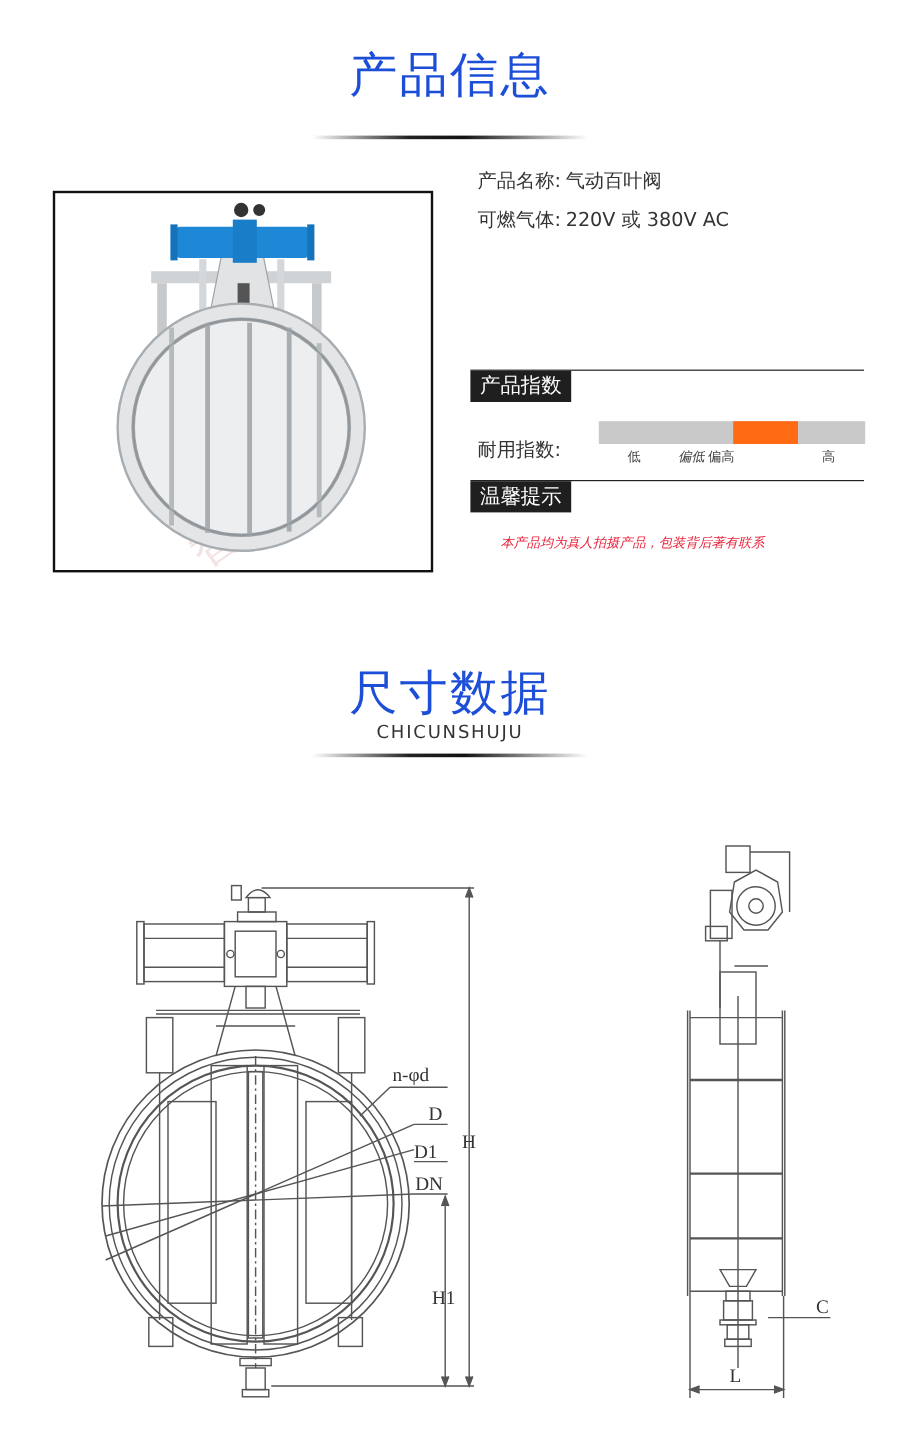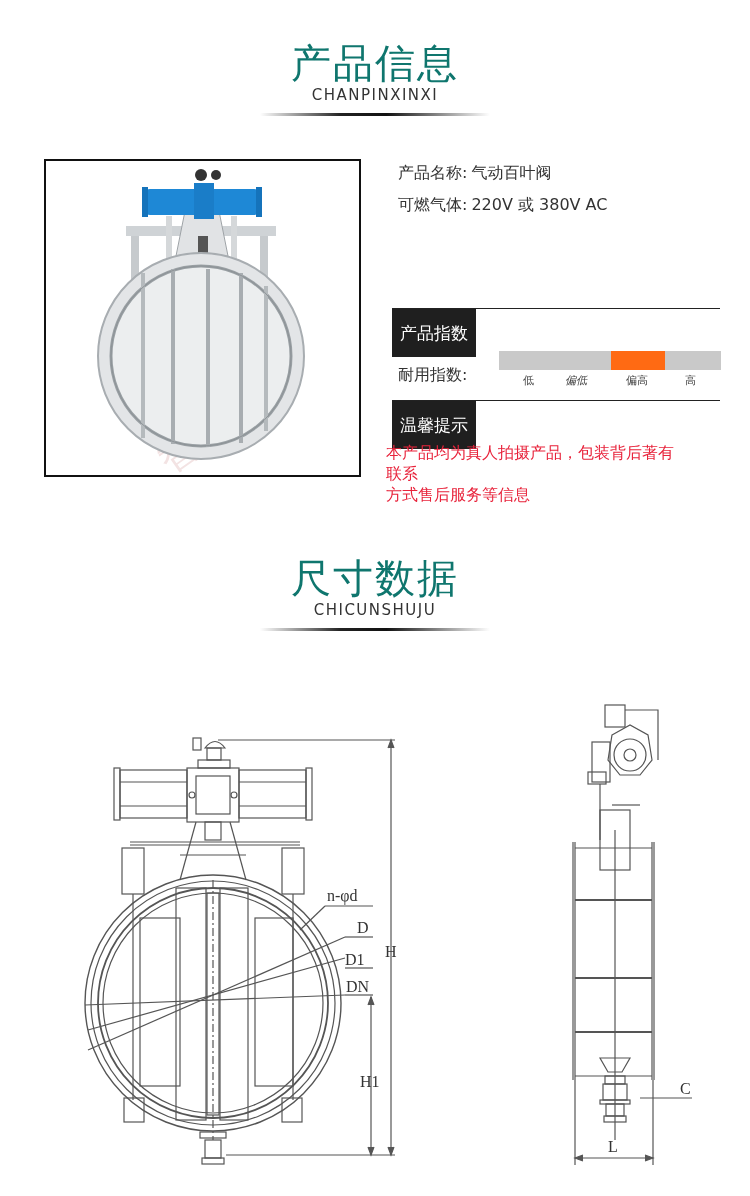--- a/index.html
+++ b/index.html
@@ -1,44 +1,43 @@
 <!DOCTYPE html>
 <html><head>
   <meta charset="utf-8">
   <style>
     html, body { margin: 0; padding: 0; background: #ffffff; }
     body { width: 750px; height: 1196px; position: relative; overflow: hidden;
            font-family: "DejaVu Sans", "Liberation Sans", sans-serif; color: #333; }
     .sec-title { position: absolute; left: 0; width: 750px; text-align: center; }
-    .sec-title .zh { font-size: 40px; font-weight: 300; color: #0f766e; letter-spacing: 2px; line-height: 46px; }
+    .sec-title .zh { font-size: 40px; font-weight: 300; color: #1d4ed8; letter-spacing: 2px; line-height: 46px; }
     .sec-title .en { font-size: 15px; color: #333; letter-spacing: 1.5px; line-height: 18px; margin-top: 0px; }
     .sec-title .rule { position: absolute; left: 260px; width: 230px; height: 3px;
            background: linear-gradient(to right, rgba(0,0,0,0) 0%, #222 35%, #111 55%, rgba(0,0,0,0) 100%); }
     .photo-frame { position: absolute; left: 44px; top: 159px; width: 317px; height: 318px;
            border: 2px solid #111; background: #fff; box-sizing: border-box; overflow: hidden; }
-    .info { position: absolute; left: 398px; top: 157px; width: 350px; }
+    .info { position: absolute; left: 398px; top: 135px; width: 350px; }
     .info-row { height: 32px; line-height: 32px; font-size: 16px; color: #333; white-space: nowrap; }
     .info-row .k { color: #333; }
     .info-row .v { color: #333; margin-left: 4px; }
     .bar-head { position: absolute; left: 392px; width: 328px; height: 24px; border-top: 1px solid #222; }
     .bar-head .tag { position: absolute; left: 0; top: 0; height: 24px; line-height: 24px;
-           background: #1f1f1f; color: #fff; font-size: 17px; padding: 12px 8px; }
+           background: #1f1f1f; color: #fff; font-size: 17px; padding: 1px 8px; }
     .dur-label { position: absolute; left: 398px; top: 348px; font-size: 16px; color: #333; margin-top: 17px; }
     .dur-bar { position: absolute; left: 499px; top: 351px; width: 222px; height: 19px; background: #c9c9c9; }
     .dur-bar .hl { position: absolute; left: 112px; top: 0; width: 54px; height: 19px; background: #ff6a13; }
     .dur-ticks { position: absolute; top: 373px; font-size: 11px; color: #444; }
-    .note { position: absolute; left: 386px; top: 442px; width: 300px; font-size: 16px; color: #e8233b; line-height: 21px; }
+    .note { position: absolute; left: 417px; top: 442px; width: 300px; font-size: 11px; color: #e8233b; line-height: 21px; font-style: italic; }
     .drawing { position: absolute; left: 0; top: 680px; width: 750px; height: 516px; }
   </style>
 </head>
 <body>
 
 <div class="sec-title" style="top:40px;">
   <div class="zh">产品信息</div>
-  <div class="en">CHANPINXINXI</div>
 </div>
 <div class="sec-title" style="top:0;height:0;">
   <div class="rule" style="top:113px;"></div>
 </div>
 
 <div class="photo-frame">
   <svg width="313" height="314" viewBox="0 0 313 314">
 
     <text x="40" y="270" font-size="40" fill="#f3e3e3" transform="rotate(-35 150 160)" font-family="DejaVu Sans, sans-serif">智能阀门</text>
 
@@ -80,29 +79,28 @@
 
 <div class="bar-head" style="top:308px;">
   <span class="tag">产品指数</span>
 </div>
 <div class="dur-label">耐用指数:</div>
 <div class="dur-bar">
   <div class="hl"></div>
 </div>
 <div class="dur-ticks" style="left:523px;">低</div>
 <div class="dur-ticks" style="left:565px;font-style:italic;">偏低</div>
-<div class="dur-ticks" style="left:626px;">偏高</div>
+<div class="dur-ticks" style="left:590px;">偏高</div>
 <div class="dur-ticks" style="left:685px;">高</div>
 
 <div class="bar-head" style="top:400px;">
   <span class="tag">温馨提示</span>
 </div>
 <div class="note">
   <div>本产品均为真人拍摄产品，包装背后著有联系</div>
-  <div>方式售后服务等信息</div>
 </div>
 
 <div class="sec-title" style="top:555px;">
   <div class="zh">尺寸数据</div>
   <div class="en">CHICUNSHUJU</div>
 </div>
 <div class="sec-title" style="top:0;height:0;">
   <div class="rule" style="top:628px;"></div>
 </div>
 

